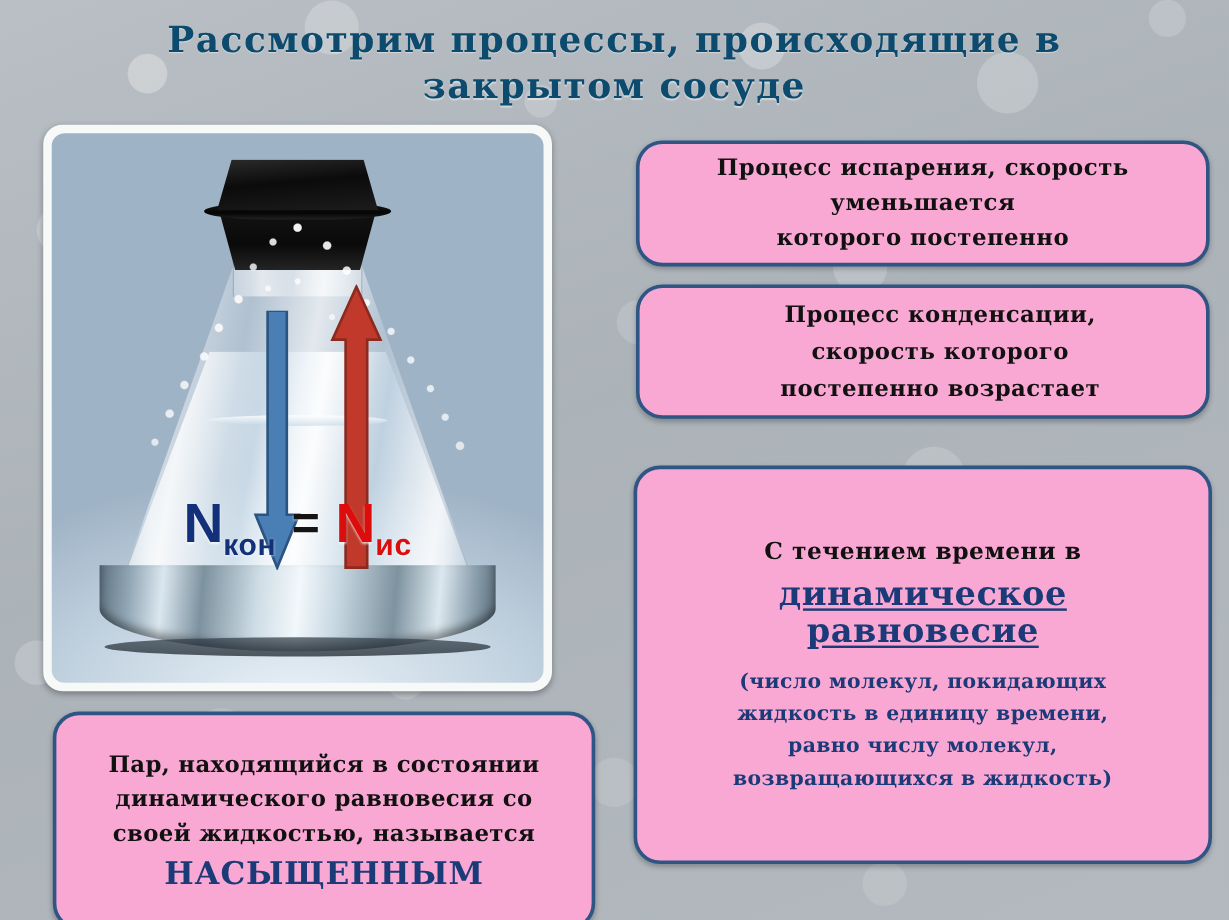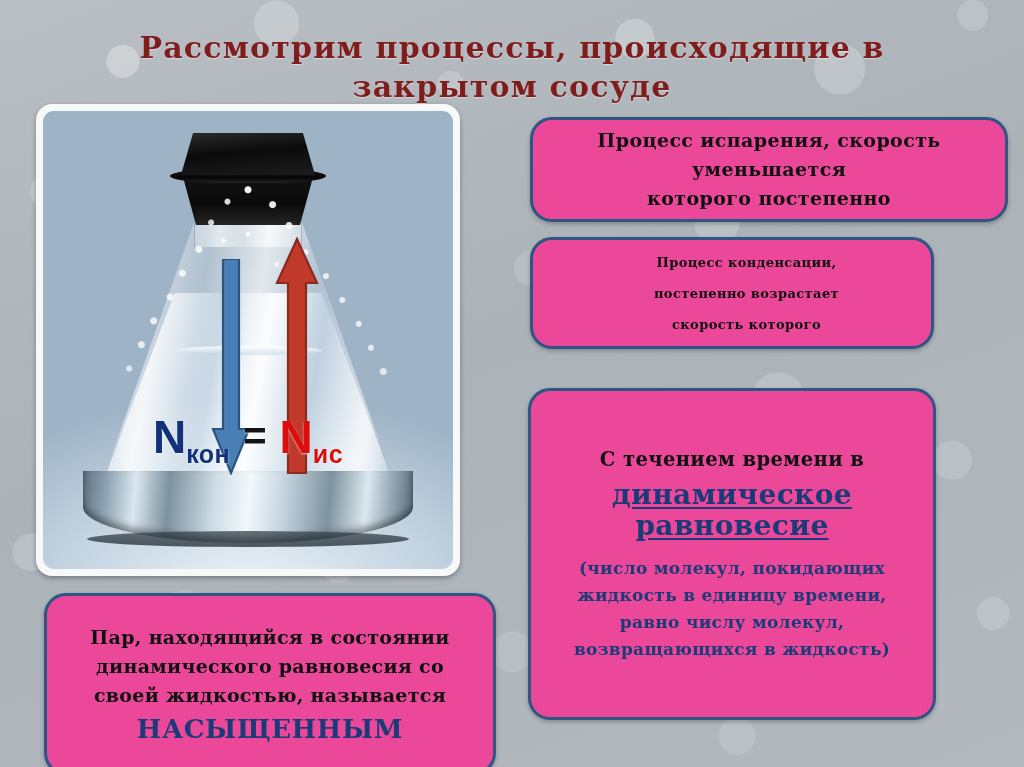--- a/index.html
+++ b/index.html
@@ -43,28 +43,28 @@
       radial-gradient(circle at 84% 88%, rgba(255,255,255,.14) 0 24px, rgba(255,255,255,0) 25px),
       radial-gradient(circle at 97% 80%, rgba(255,255,255,.15) 0 16px, rgba(255,255,255,0) 17px),
       radial-gradient(circle at 11% 95%, rgba(255,255,255,.13) 0 19px, rgba(255,255,255,0) 20px),
       radial-gradient(circle at 40% 97%, rgba(255,255,255,.12) 0 22px, rgba(255,255,255,0) 23px),
       radial-gradient(circle at 72% 96%, rgba(255,255,255,.13) 0 18px, rgba(255,255,255,0) 19px),
       linear-gradient(160deg,#b9bfc4 0%,#abb2b8 45%,#b3b9bf 100%);
   }
 
   
   #title{
-    position:absolute; left:60px; top:28px; width:904px;
+    position:absolute; left:60px; top:14px; width:904px;
     text-align:center;
     font-family:"DejaVu Serif", serif;
     font-weight:700;
     font-size:30px;
     line-height:39px;
     letter-spacing:1.2px;
-    color:#7f1d1d;
+    color:#0c4a6e;
     text-shadow:0 1px 1px rgba(255,255,255,.45);
   }
 
   
   #flask-frame{
     position:absolute; left:36px; top:104px;
     width:424px; height:472px;
     background:#f7f8f8;
     border-radius:16px;
     padding:7px;
@@ -217,35 +217,35 @@
   #formula .nc{ color:#13307a; font-size:46px; }
   #formula .nc sub,
   #formula .ne sub{ font-size:25px; letter-spacing:.5px; }
   #formula .eq{ color:#141414; font-size:40px; padding:0 13px; position:relative; top:-3px; }
   #formula .ne{ color:#dd0d0d; font-size:46px; }
   #formula span{ text-shadow:0 1px 2px rgba(255,255,255,.7); }
 
   
   .callout{
     position:absolute;
-    background:#ec4899;
+    background:#f9a8d4;
     border:3px solid #2e5584;
     border-radius:22px;
     display:flex; flex-direction:column;
     align-items:center; justify-content:center;
     text-align:center;
     font-family:"DejaVu Serif", serif;
     font-weight:700;
     color:#111;
     padding:6px 12px;
     box-shadow:0 2px 4px rgba(0,0,0,.25);
   }
   #callout-evaporation{ left:530px; top:117px;  width:478px; height:105px; font-size:19px; line-height:29px; letter-spacing:.4px; }
-  #callout-condensation{ left:530px; top:237px; width:404px; height:112px; font-size:13px; line-height:31px; letter-spacing:.4px;padding-left:41px; }
-  #callout-equilibrium{  left:528px; top:388px; width:408px; height:332px; padding:14px 16px; }
+  #callout-condensation{ left:530px; top:237px; width:478px; height:112px; font-size:19px; line-height:31px; letter-spacing:.4px;padding-left:41px; }
+  #callout-equilibrium{  left:528px; top:388px; width:482px; height:332px; padding:14px 16px; }
   #callout-saturated{    left:44px;  top:593px; width:452px; height:182px; font-size:19px; line-height:29px; letter-spacing:.3px; }
 
   .eq-lead{ font-size:19.5px; line-height:30px; letter-spacing:.4px; }
   .eq-term{
     color:#1a3a78; font-size:28px; line-height:31px;
     text-decoration:underline; text-underline-offset:3px;
     letter-spacing:.4px; margin-top:4px;
   }
   .eq-note{
     color:#1a3a78; font-size:17px; line-height:27px;
@@ -296,22 +296,22 @@
 </div>
 
 <div class="callout" id="callout-evaporation">
   <span class="ln">Процесс испарения, скорость</span>
   <span class="ln">уменьшается</span>
   <span class="ln">которого постепенно</span>
 </div>
 
 <div class="callout" id="callout-condensation">
   <span class="ln">Процесс  конденсации,</span>
+  <span class="ln">скорость которого</span>
   <span class="ln">постепенно возрастает</span>
-  <span class="ln">скорость которого</span>
 </div>
 
 <div class="callout" id="callout-equilibrium">
   <div class="eq-lead">
     <span class="ln">С течением времени в</span>
   </div>
   <div class="eq-term">
     <span class="ln">динамическое</span>
     <span class="ln">равновесие</span>
   </div>

